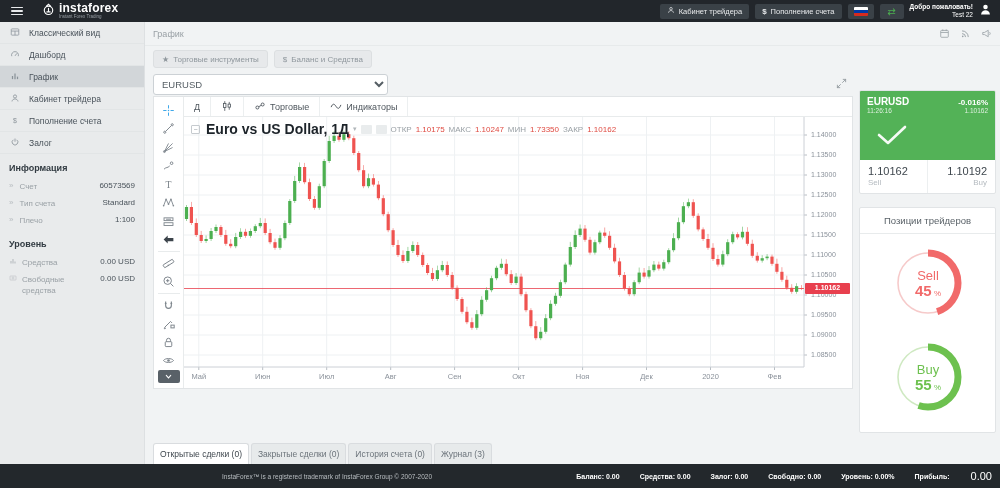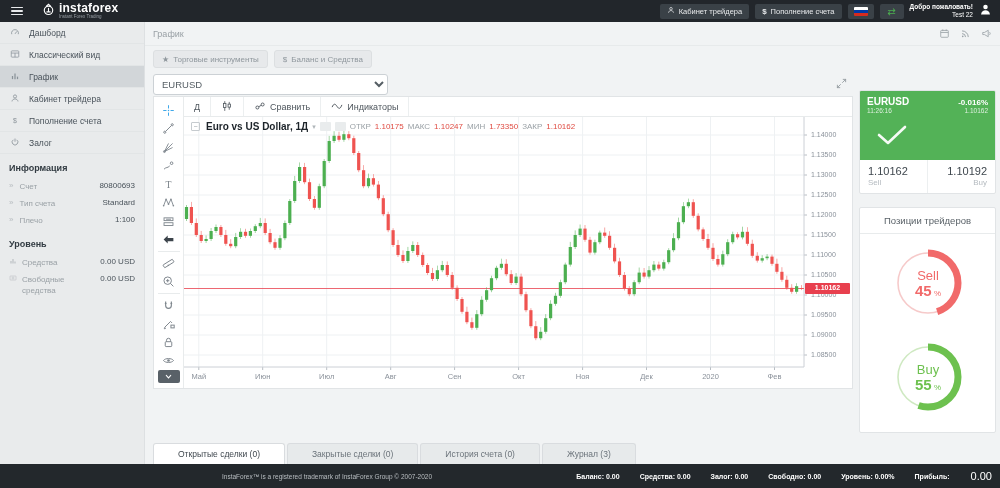--- a/index.html
+++ b/index.html
@@ -74,29 +74,29 @@
   .tool.sep { border-top:1px solid #e8ebec; padding-top:2px; margin-top:2px; height:22px; }
   .collapsebtn { margin-top:auto; margin-bottom:5px; width:22px; height:13px; background:#596168; border-radius:2px; display:flex; align-items:center; justify-content:center; cursor:pointer; color:#fff; }
   .collapsebtn svg { width:9px; height:9px; }
   .chartmain { flex:1 1 auto; display:flex; flex-direction:column; }
   .charttop { height:25px; border-bottom:1px solid #e8ebec; display:flex; align-items:center; font-size:9px; color:#4e565d; }
   .ctbtn { display:flex; align-items:center; gap:4px; padding:0 10px; height:100%; border-right:1px solid #eceff0; cursor:pointer; background:none; border-top:none; border-bottom:none; border-left:none; font-family:inherit; font-size:9px; color:#4e565d; }
   .ctbtn .ic svg { width:12px; height:12px; }
   .plotwrap { position:relative; flex:1 1 auto; }
   .legend { position:absolute; top:4px; left:7px; display:flex; align-items:center; gap:4px; font-size:8px; z-index:2; }
   .lg-collapse { width:9px; height:9px; border:1px solid #c6cbcf; border-radius:1px; color:#9aa1a6; font-size:7px; line-height:7px; text-align:center; cursor:pointer; }
-  .lg-title { font-size:10px; font-weight:bold; color:#1c2329; margin-left:2px; }
+  .lg-title { font-size:14px; font-weight:bold; color:#1c2329; margin-left:2px; }
   .lg-caret { color:#b0b6ba; font-size:7px; cursor:pointer; }
   .lg-sq { width:11px; height:9px; background:#e9eced; border-radius:1px; cursor:pointer; }
   .lg-lbl { color:#9aa1a6; margin-left:0; }
   .lg-val { color:#df4b42; }
 
   
   .tabsrow { margin-top:54px; display:flex; align-items:flex-end; height:21px; }
-  .tab { height:21px; display:flex; align-items:center; padding:0 24px; font-size:8.5px; color:#6b737a; background:#e7eaeb; border:1px solid #d9dcdf; border-bottom:none; border-radius:3px 3px 0 0; margin-right:2px; cursor:pointer; }
+  .tab { height:21px; display:flex; align-items:center; padding:0 6px; font-size:8.5px; color:#6b737a; background:#e7eaeb; border:1px solid #d9dcdf; border-bottom:none; border-radius:3px 3px 0 0; margin-right:2px; cursor:pointer; }
   .tab.active { background:#fff; color:#3f474e; height:21px; }
 
   
   .rightcol { flex:1 1 auto; margin-left:6px; margin-top:18px; }
   .quotecard { background:#fff; border:1px solid #e1e4e6; border-radius:2px; overflow:hidden; }
   .qhead { background:#53b257; color:#fff; padding:5px 7px 4px 7px; }
   .qrow { display:flex; justify-content:space-between; align-items:baseline; }
   .qsym { font-size:10px; font-weight:bold; }
   .qchg { font-size:8px; font-weight:bold; }
   .qtime,.qlast { font-size:6.5px; opacity:.8; }
@@ -174,33 +174,33 @@
           </svg>
       </div>
     </div>
   </header>
 
   <div class="shell">
 
     <aside class="sidebar">
       <nav id="menu">
           <div class="mitem">
-            <span class="ic "><svg viewBox="0 0 16 16" fill="none" stroke="currentColor" stroke-width="1.3">
-                <path d="M2.8,11.5 a5.5,5.5 0 1 1 10.4,0"></path>
-                <line x1="8" y1="11" x2="11" y2="7"></line>
-              </svg></span>
-            <span>Дашборд</span>
-          </div>
-          <div class="mitem">
             <span class="ic "><svg viewBox="0 0 16 16" fill="none" stroke="currentColor" stroke-width="1.2">
                 <rect x="2" y="3" width="12" height="10" rx="1"></rect>
                 <line x1="2" y1="6.5" x2="14" y2="6.5"></line>
                 <line x1="8" y1="6.5" x2="8" y2="13"></line>
               </svg></span>
             <span>Классический вид</span>
+          </div>
+          <div class="mitem">
+            <span class="ic "><svg viewBox="0 0 16 16" fill="none" stroke="currentColor" stroke-width="1.3">
+                <path d="M2.8,11.5 a5.5,5.5 0 1 1 10.4,0"></path>
+                <line x1="8" y1="11" x2="11" y2="7"></line>
+              </svg></span>
+            <span>Дашборд</span>
           </div>
           <div class="mitem active">
             <span class="ic "><svg viewBox="0 0 16 16" stroke="currentColor" stroke-width="2">
                 <line x1="4" y1="13" x2="4" y2="8"></line>
                 <line x1="8" y1="13" x2="8" y2="4"></line>
                 <line x1="12" y1="13" x2="12" y2="9"></line>
               </svg></span>
             <span>График</span>
           </div>
           <div class="mitem">
@@ -222,21 +222,21 @@
                 <path d="M5.2,4.5 a4.6,4.6 0 1 0 5.6,0"></path>
               </svg></span>
             <span>Залог</span>
           </div>
         </nav>
       <div class="sec">Информация</div>
       <div id="inforows">
           <div class="irow">
             <span class="chev">»</span>
             <span class="ilabel">Счет</span>
-            <span class="ival">80800693</span>
+            <span class="ival">60573569</span>
           </div>
           <div class="irow">
             <span class="chev">»</span>
             <span class="ilabel">Тип счета</span>
             <span class="ival">Standard</span>
           </div>
           <div class="irow">
             <span class="chev">»</span>
             <span class="ilabel">Плечо</span>
             <span class="ival">1:100</span>
@@ -425,21 +425,21 @@
                         <line x1="11" y1="2.5" x2="11" y2="13"></line>
                         <rect x="9.4" y="5.5" width="3.2" height="4" fill="#fff"></rect>
                       </svg></span>
                 </button>
                 <button class="ctbtn">
                   <span class="ic"><svg viewBox="0 0 16 16" fill="none" stroke="currentColor" stroke-width="1.2">
                         <circle cx="4.5" cy="10" r="2"></circle>
                         <circle cx="11.5" cy="6" r="2"></circle>
                         <line x1="6.2" y1="9" x2="9.8" y2="7"></line>
                       </svg></span>
-                  <span>Сравнить</span>
+                  <span>Торговые</span>
                 </button>
                 <button class="ctbtn">
                   <span class="ic"><svg viewBox="0 0 16 16" fill="none" stroke="currentColor" stroke-width="1.3">
                         <path d="M1.5,9.5 C3.5,4.5 5.5,4.5 8,8.5 S12.5,12 14.5,6.5"></path>
                       </svg></span>
                   <span>Индикаторы</span>
                 </button>
               </div>
               <div class="plotwrap">
                 <div class="legend">

